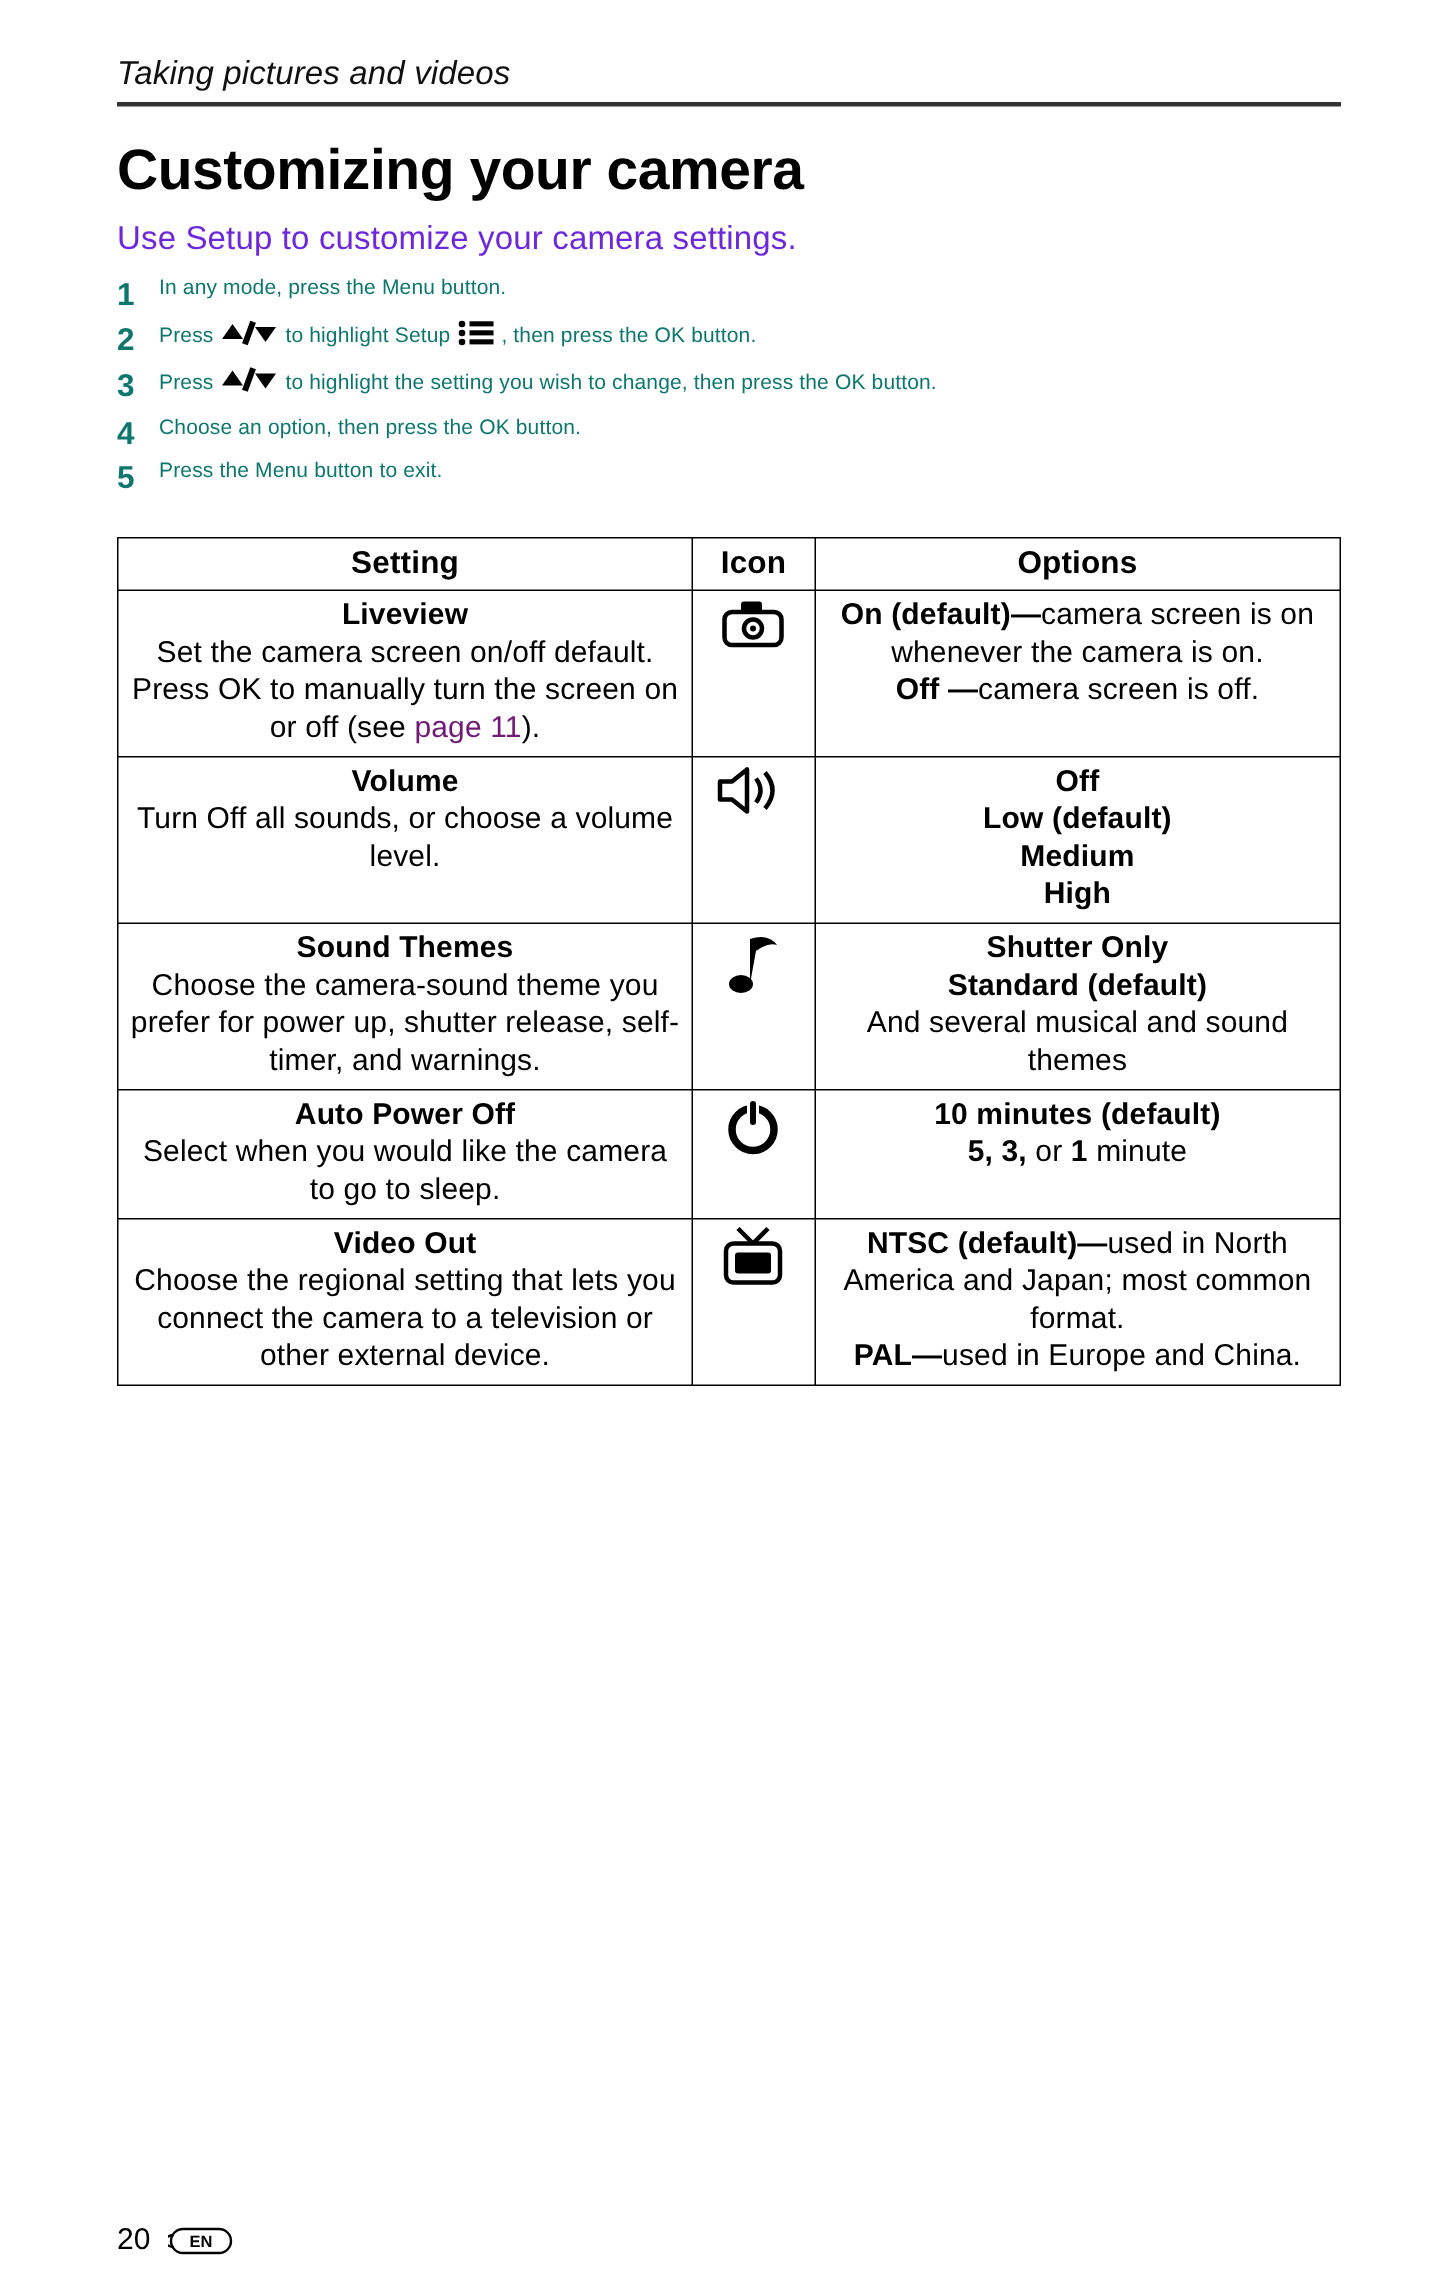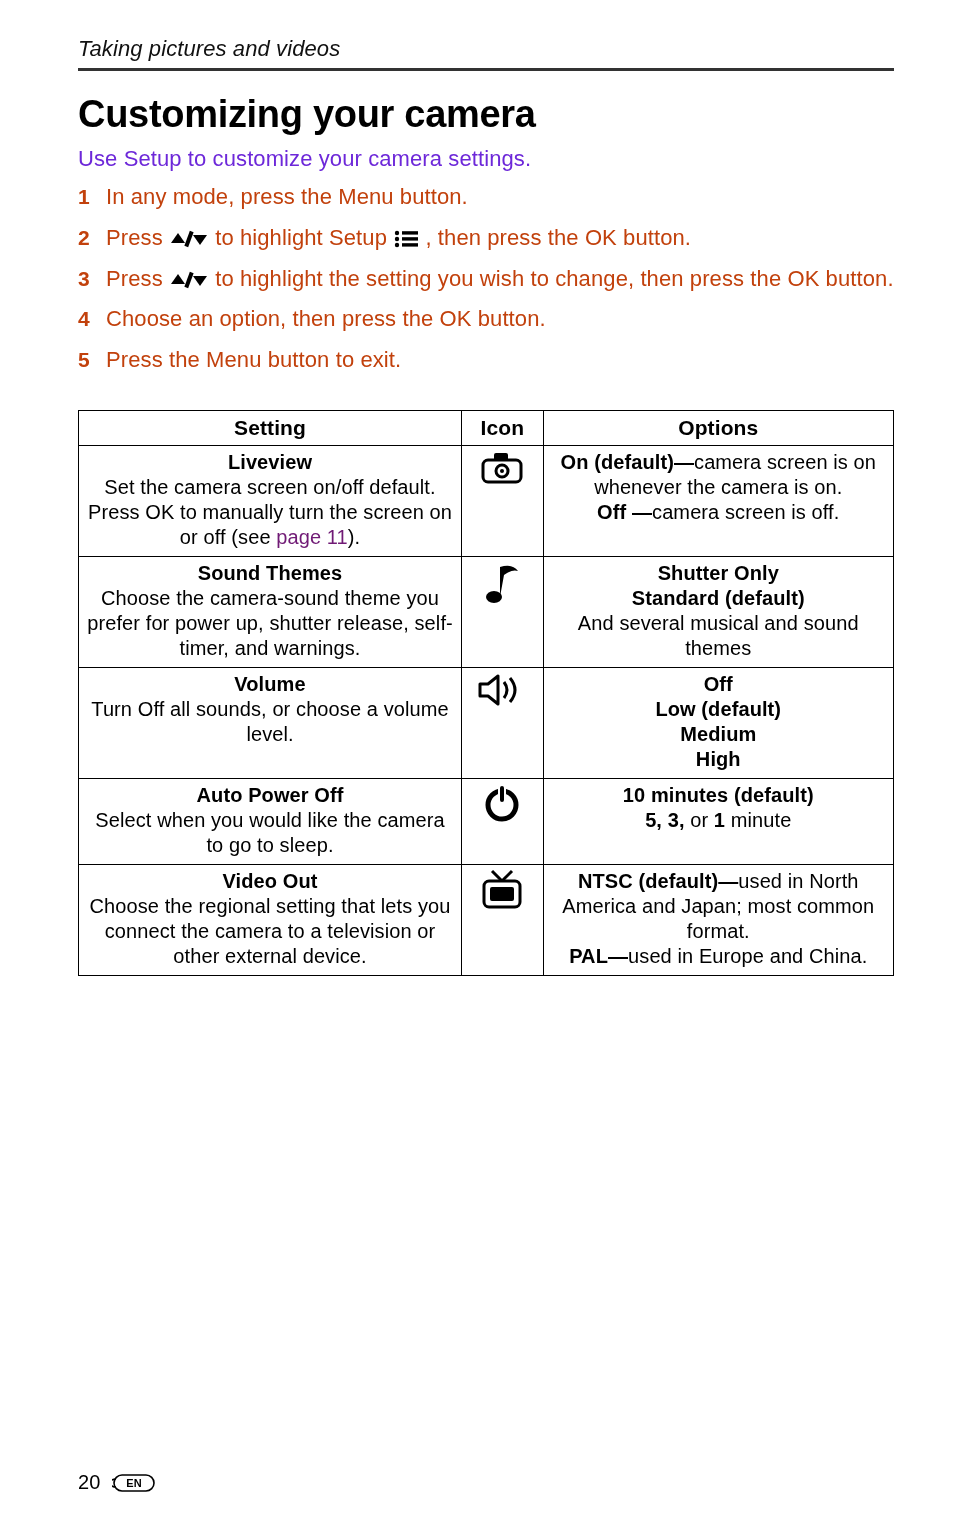--- a/index.html
+++ b/index.html
@@ -39,24 +39,24 @@
   }
   ol.steps {
     list-style: none;
     counter-reset: step;
     margin-bottom: 34px;
   }
   ol.steps > li {
     counter-increment: step;
     position: relative;
     padding-left: 28px;
-    font-size: 22px;
+    font-size: 14px;
     line-height: 1.4;
     margin-top: 10px;
-    color: #c2410c;
+    color: #0f766e;
   }
   ol.steps > li::before {
     content: counter(step);
     position: absolute;
     left: 0;
     top: 0;
     font-weight: 700;
     font-size: 21px;
   }
   .inline-icon {
@@ -84,21 +84,21 @@
   .col-options { width: 43%; }
   .cell-pad { padding: 4px 8px 6px 8px; line-height: 1.25; }
   .icon-cell { text-align: center; vertical-align: middle; padding: 4px 2px; }
   .setting-name { font-weight: 700; }
   .bold { font-weight: 700; }
   .link { color: #701a75; }
 
   .footer {
     position: absolute;
     left: 78px;
-    bottom: 33px;
+    bottom: 22px;
     display: flex;
     align-items: center;
     gap: 12px;
     font-size: 20px;
   }
 </style>
 </head>
 <body>
 
 <div class="running-head">Taking pictures and videos</div>
@@ -170,53 +170,53 @@
         </svg>
       </td>
       <td class="cell-pad">
         <div><span class="bold">On (default)—</span><span>camera screen is on whenever the camera is on.</span></div>
         <div><span class="bold">Off —</span><span>camera screen is off.</span></div>
       </td>
     </tr>
 
     <tr>
       <td class="cell-pad">
-        <div class="setting-name">Sound Themes</div>
-        <div>Choose the camera-sound theme you prefer for power up, shutter release, self-timer, and warnings.</div>
-      </td>
-      <td class="icon-cell">
-        <svg width="40" height="44" viewBox="0 0 40 44">
-          <ellipse cx="12" cy="36" rx="8" ry="6" fill="#000"></ellipse>
-          <path d="M18 36 V6 Q30 2 36 10 Q30 8 22 14" fill="#000"></path>
-        </svg>
-      </td>
-      <td class="cell-pad">
-        <div class="bold">Shutter Only</div>
-        <div class="bold">Standard (default)</div>
-        <div>And several musical and sound themes</div>
-      </td>
-    </tr>
-
-    <tr>
-      <td class="cell-pad">
         <div class="setting-name">Volume</div>
         <div>Turn Off all sounds, or choose a volume level.</div>
       </td>
       <td class="icon-cell">
         <svg width="48" height="36" viewBox="0 0 48 36">
           <polygon points="2,12 10,12 20,4 20,32 10,24 2,24" fill="none" stroke="#000" stroke-width="3" stroke-linejoin="round"></polygon>
           <path d="M26 10 Q32 18 26 26" fill="none" stroke="#000" stroke-width="3"></path>
           <path d="M32 6 Q42 18 32 30" fill="none" stroke="#000" stroke-width="3"></path>
         </svg>
       </td>
       <td class="cell-pad">
         <div class="bold">Off</div>
         <div class="bold">Low (default)</div>
         <div class="bold">Medium</div>
         <div class="bold">High</div>
+      </td>
+    </tr>
+
+    <tr>
+      <td class="cell-pad">
+        <div class="setting-name">Sound Themes</div>
+        <div>Choose the camera-sound theme you prefer for power up, shutter release, self-timer, and warnings.</div>
+      </td>
+      <td class="icon-cell">
+        <svg width="40" height="44" viewBox="0 0 40 44">
+          <ellipse cx="12" cy="36" rx="8" ry="6" fill="#000"></ellipse>
+          <path d="M18 36 V6 Q30 2 36 10 Q30 8 22 14" fill="#000"></path>
+        </svg>
+      </td>
+      <td class="cell-pad">
+        <div class="bold">Shutter Only</div>
+        <div class="bold">Standard (default)</div>
+        <div>And several musical and sound themes</div>
       </td>
     </tr>
 
     <tr>
       <td class="cell-pad">
         <div class="setting-name">Auto Power Off</div>
         <div>Select when you would like the camera to go to sleep.</div>
       </td>
       <td class="icon-cell">
         <svg width="40" height="40" viewBox="0 0 40 40">

